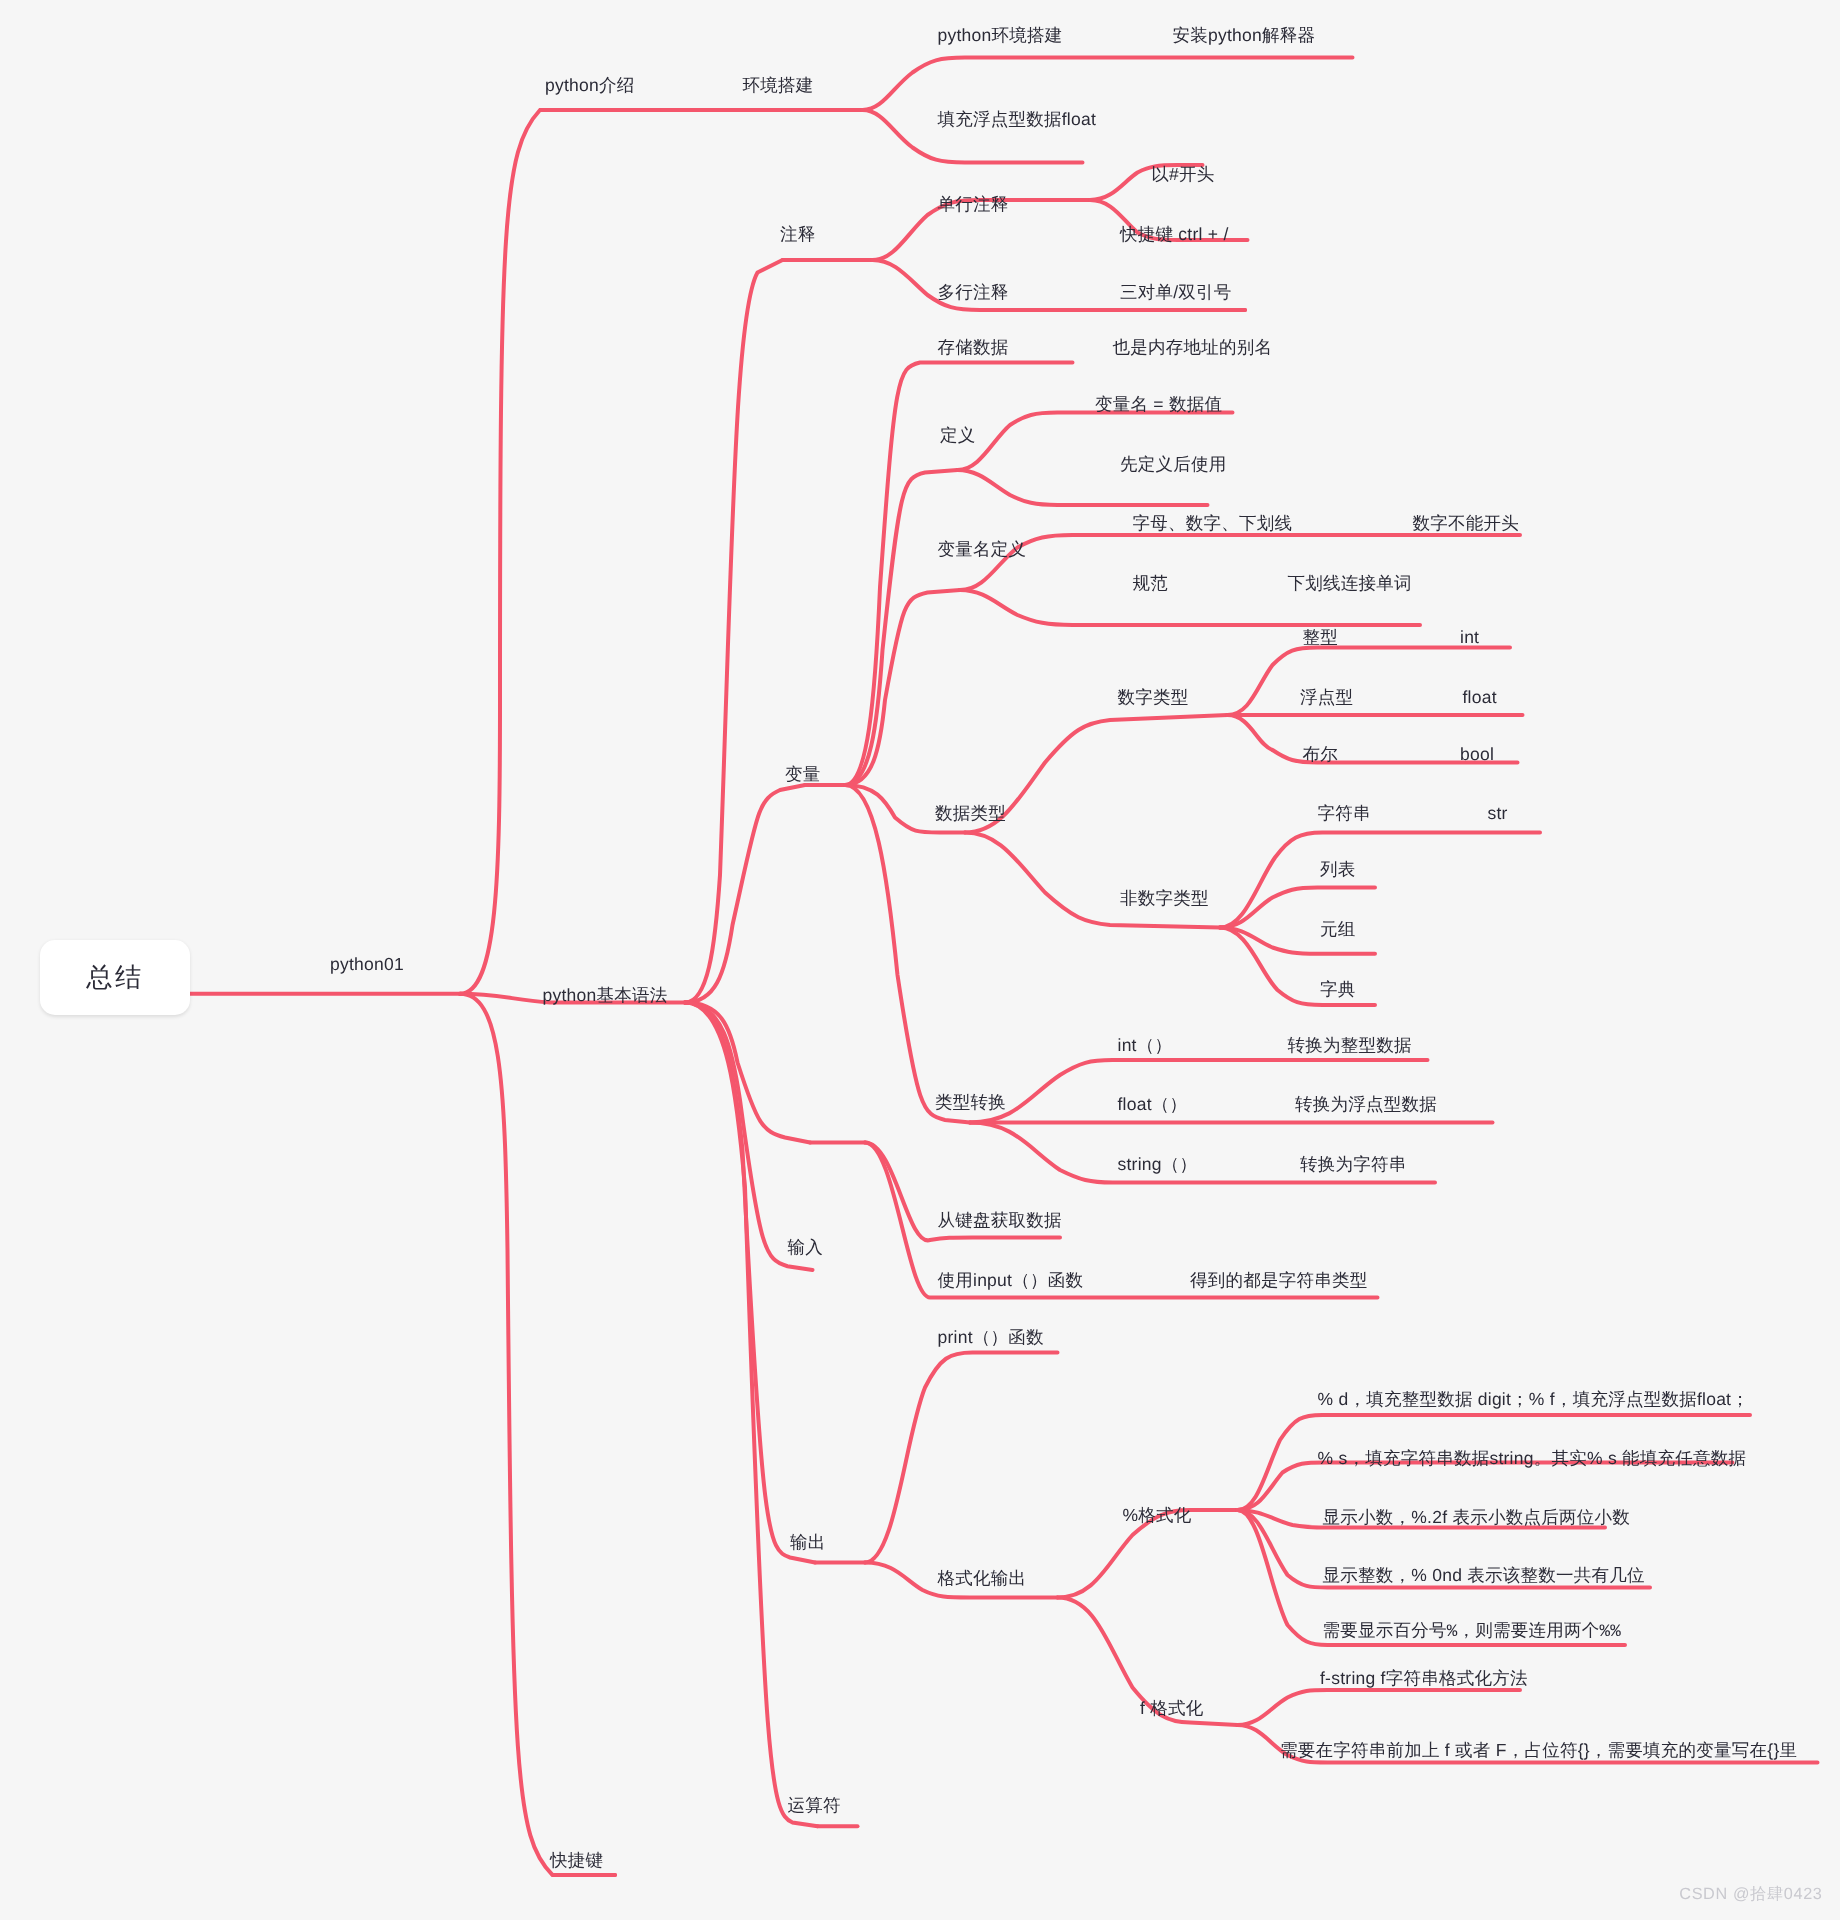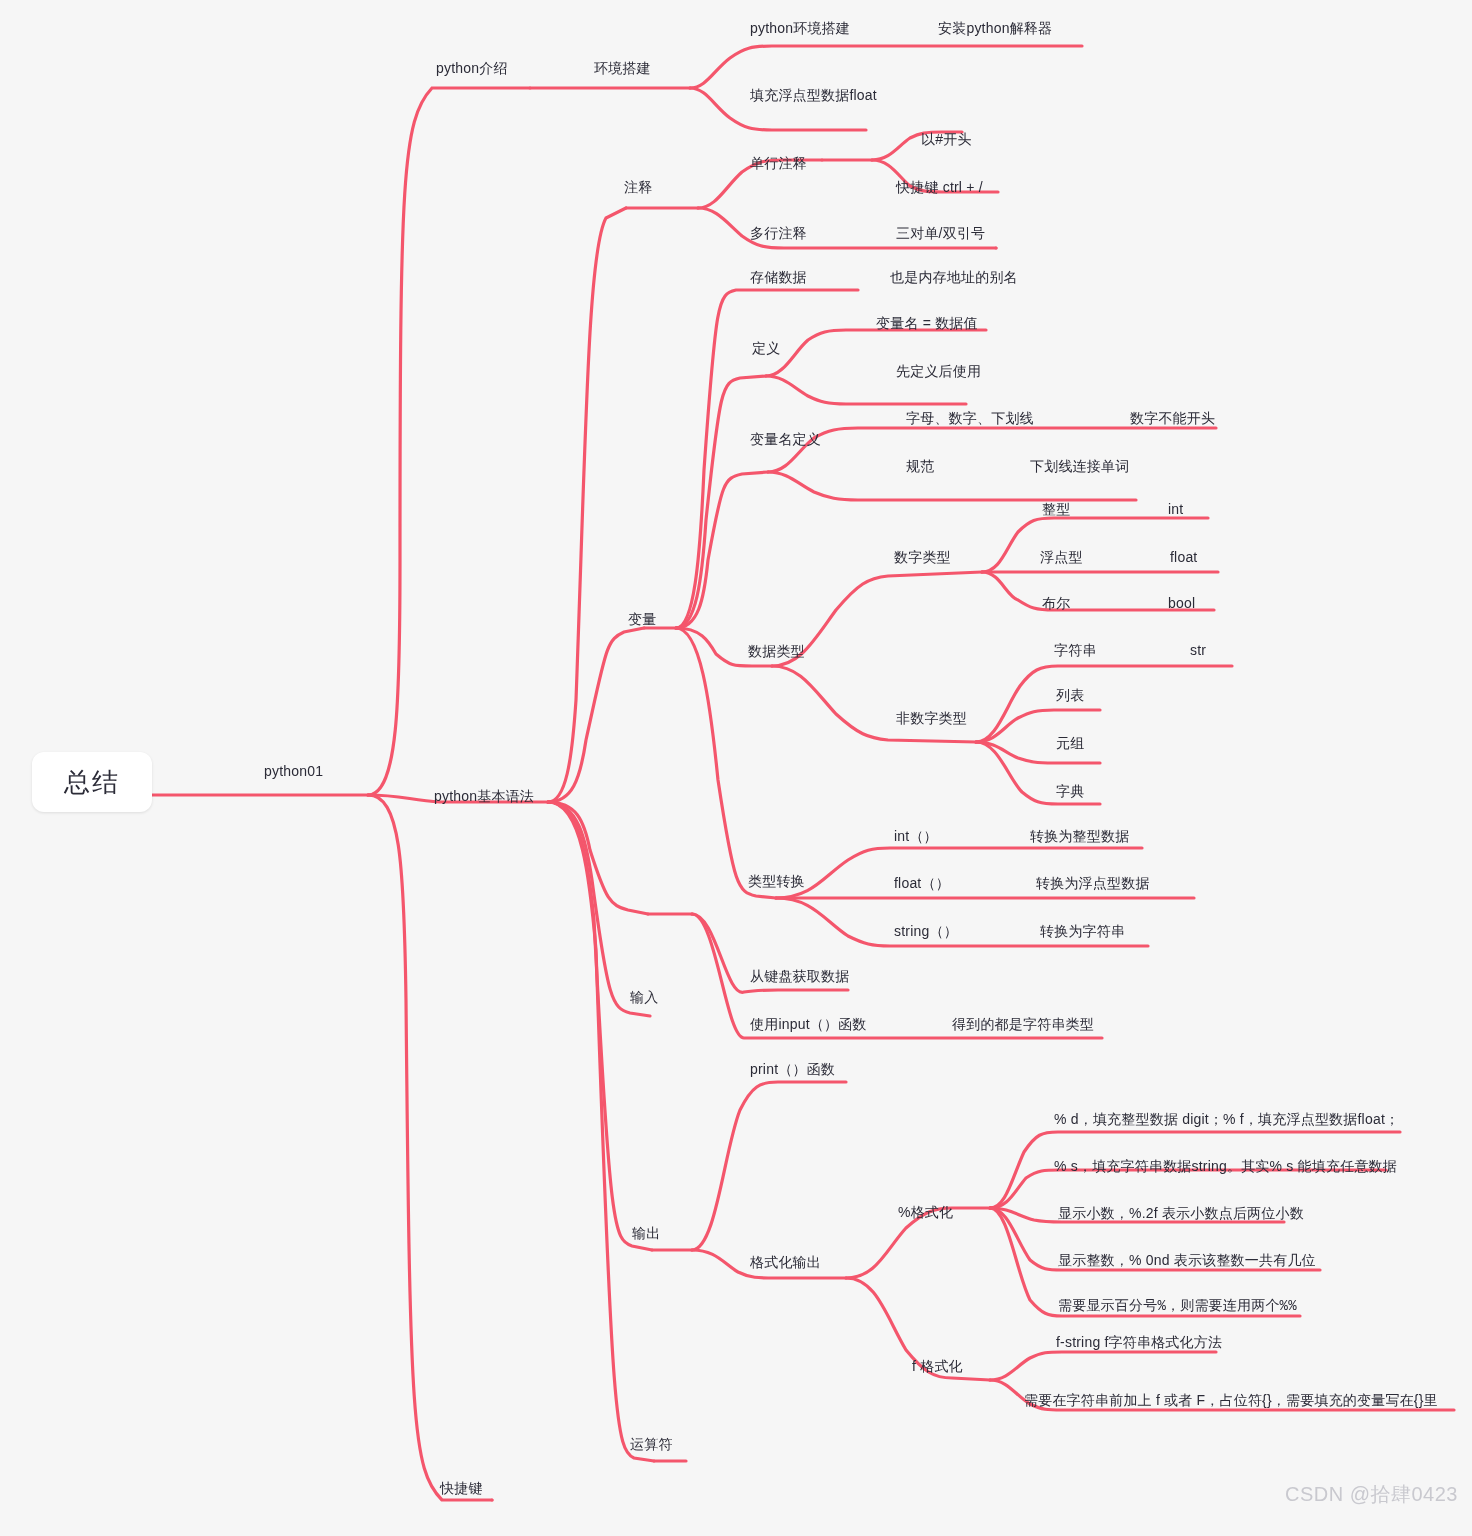--- a/index.html
+++ b/index.html
@@ -28,33 +28,33 @@
     line-height:17px;
     letter-spacing:0.2px;
     transform:translateY(-100%);
   }
   .node.root{
     transform:none;
     background:#ffffff;
     border-radius:12px;
     box-shadow:0 1px 3px rgba(0,0,0,0.10);
     color:#2b2b37;
-    font-size:26px;
+    font-size:21px;
     line-height:25px;
     display:flex;
     align-items:center;
     justify-content:center;
     letter-spacing:2px;
   }
   .watermark{
     position:absolute;
     right:14px;
-    bottom:28px;
+    bottom:12px;
     color:#c9c9cf;
-    font-size:20px;
+    font-size:13px;
     letter-spacing:0.5px;
     white-space:nowrap;
   }
 </style>
 </head>
 <body>
 
 <div id="stage">
 
   <svg id="edges" viewBox="0 0 1472 1536" xmlns="http://www.w3.org/2000/svg">

